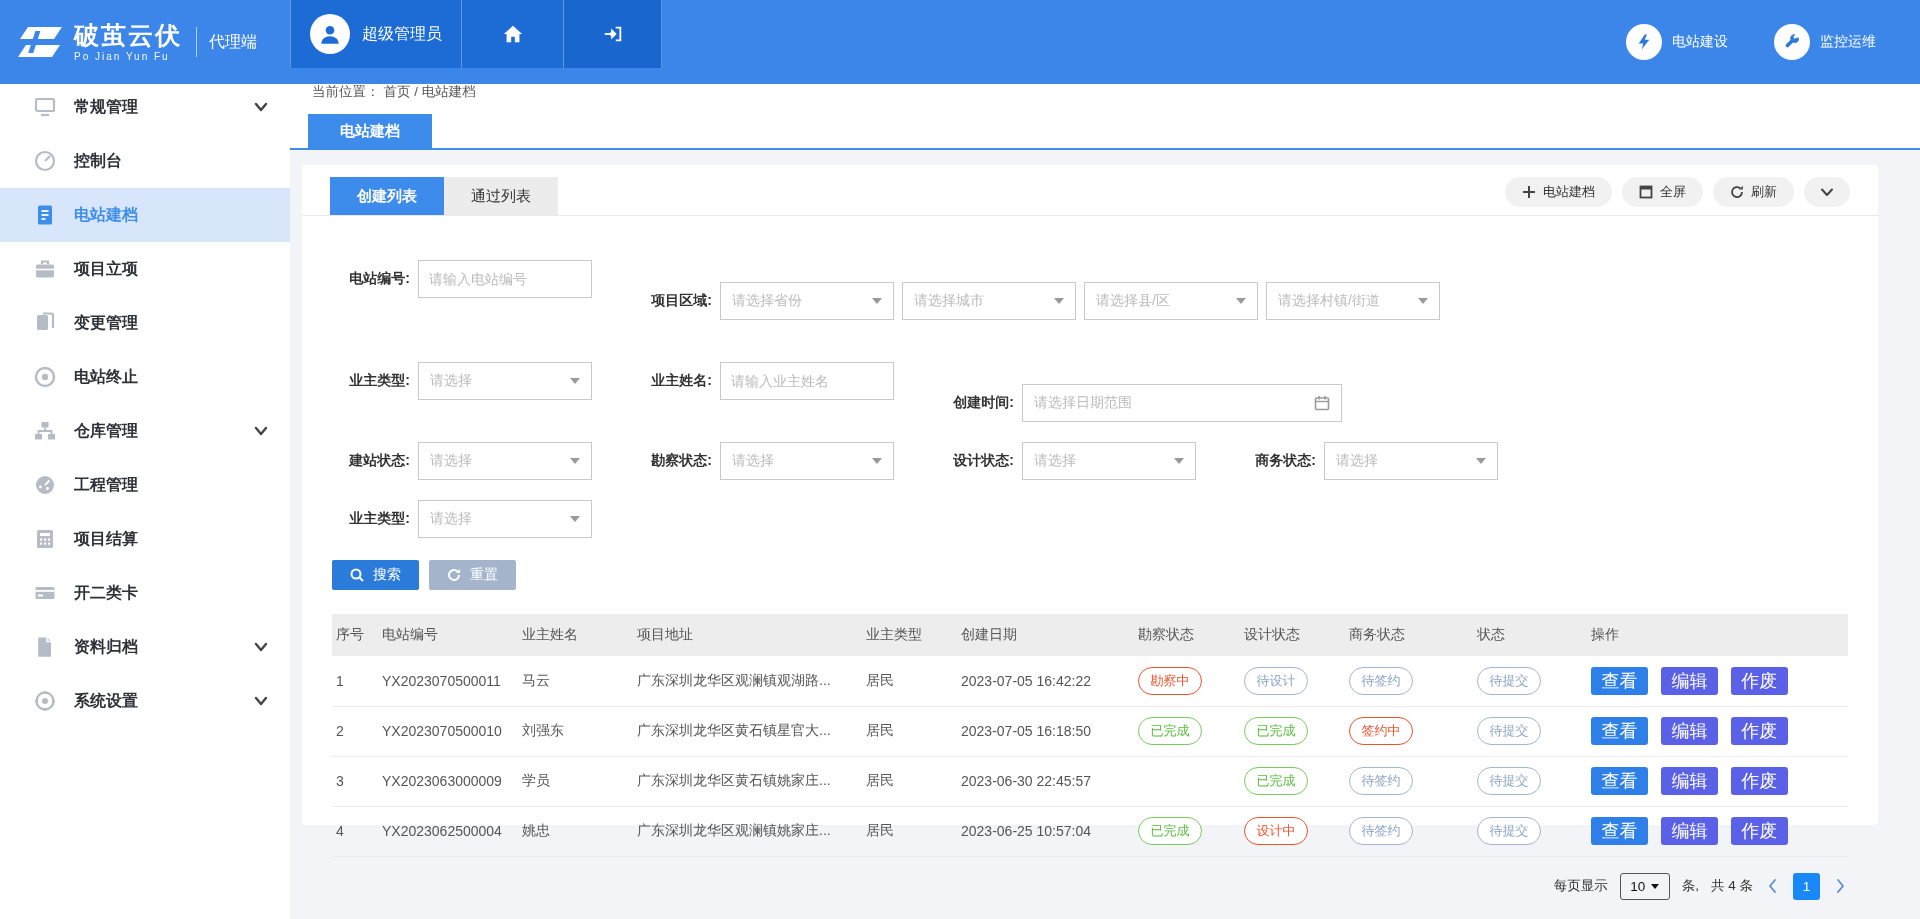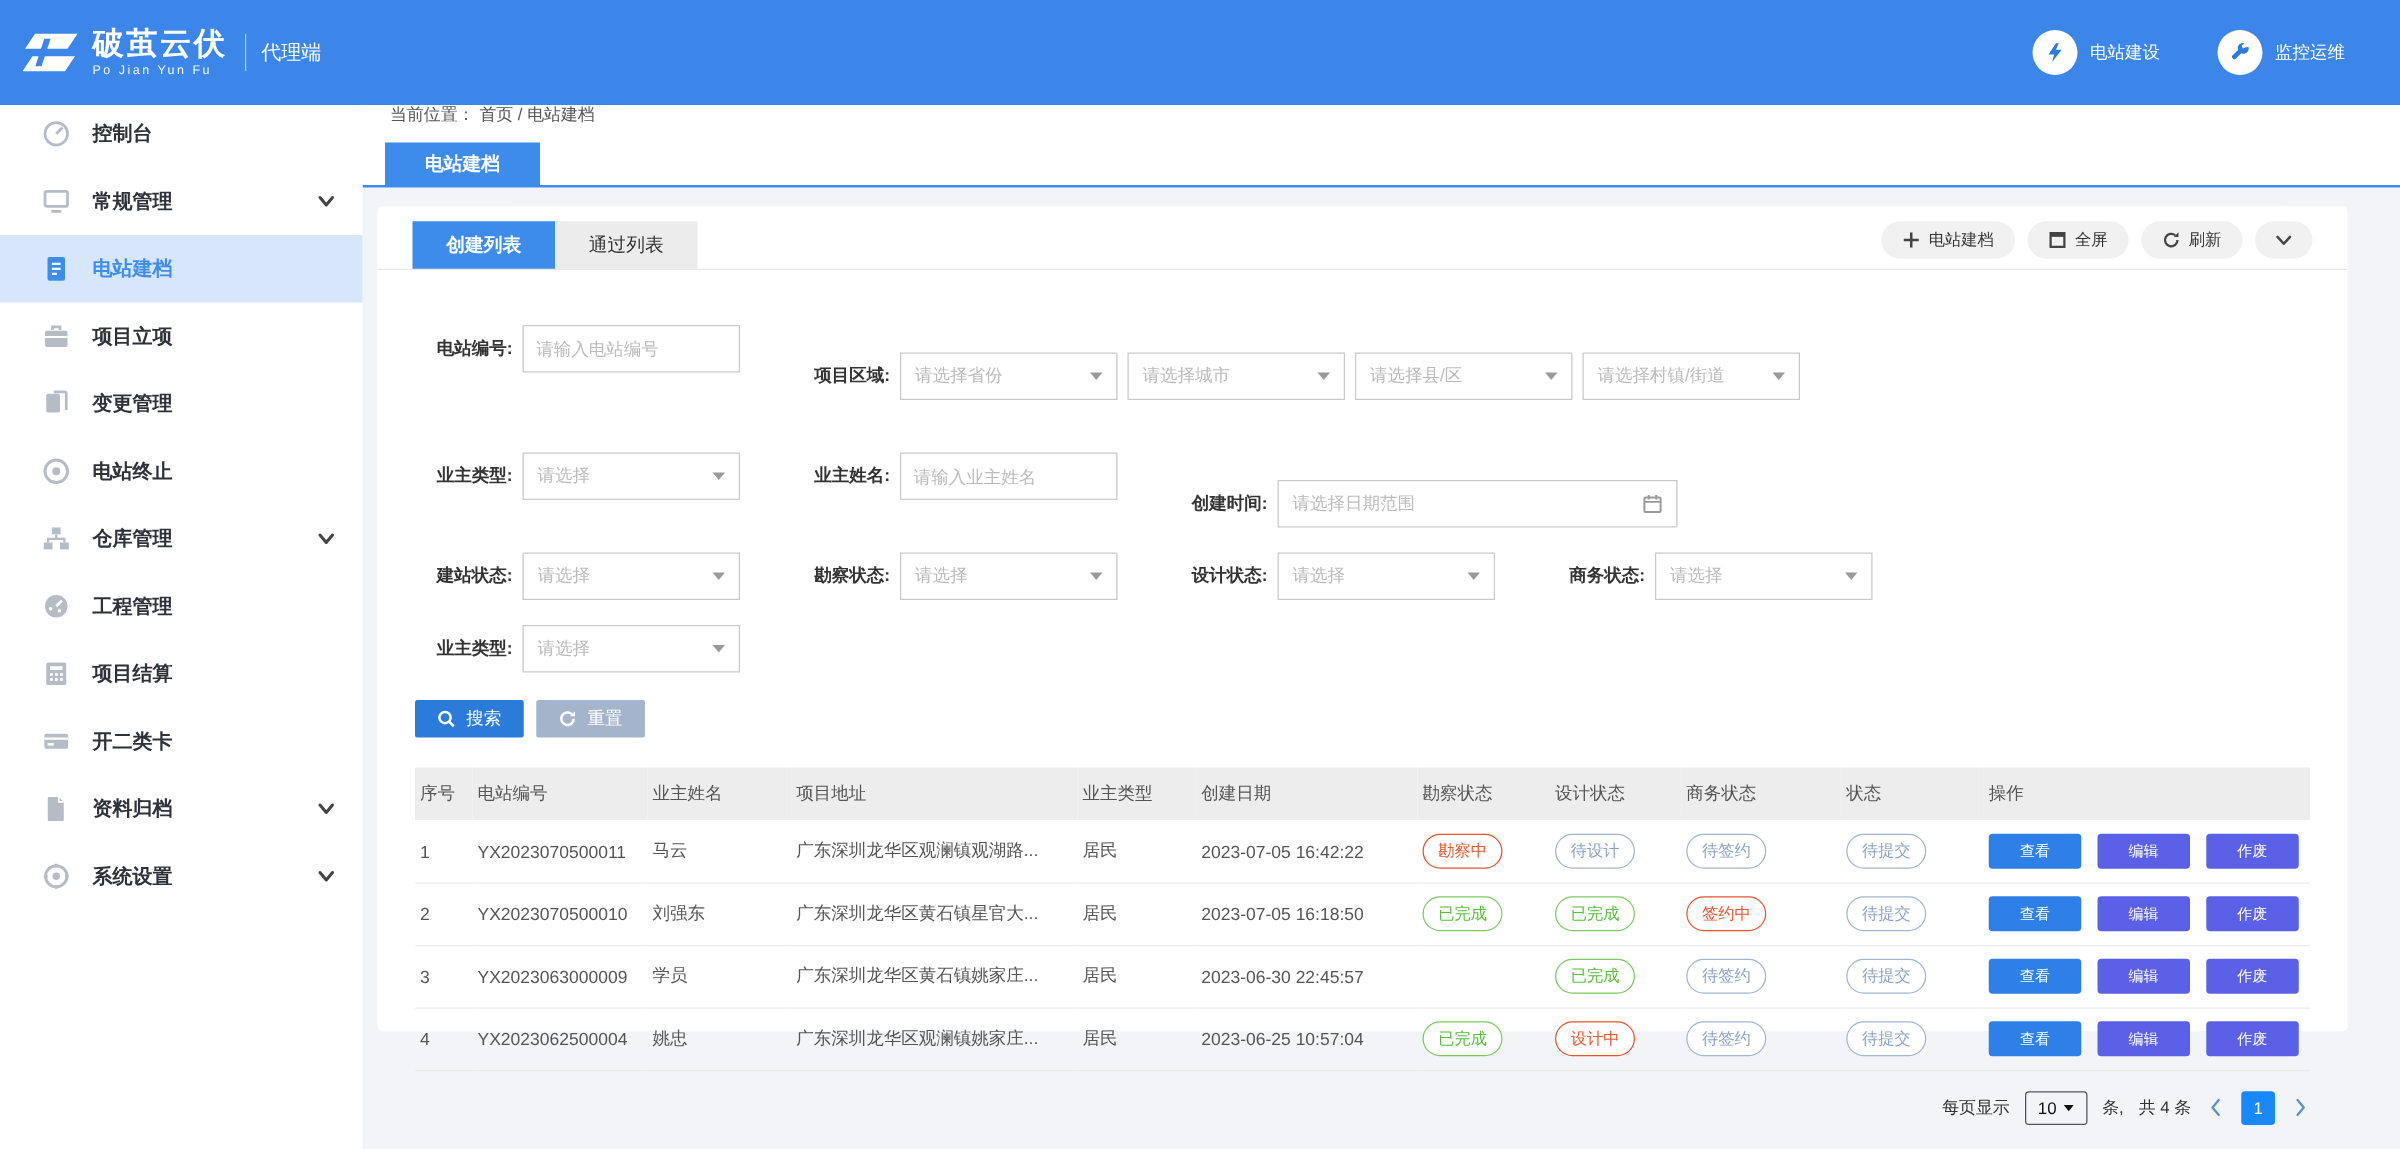--- a/index.html
+++ b/index.html
@@ -83,21 +83,21 @@
   
   .table-wrap { padding:24px 30px 0; }
   table { width:1516px; border-collapse:collapse; table-layout:fixed; }
   th { background:#ededed; height:42px; font-size:14px; color:#555; font-weight:normal; text-align:left; padding:0 4px; }
   td { height:50px; border-bottom:1px solid #ebebeb; font-size:14px; color:#555; padding:0 4px; white-space:nowrap; overflow:hidden; }
   .badge { display:inline-block; min-width:64px; padding:4px 10px; border:1px solid; border-radius:14px; font-size:13px; text-align:center; background:#fff; }
   .bt-orange { color:#e8542c; border-color:#e8542c; }
   .bt-green { color:#58bd3c; border-color:#79cb60; }
   .bt-pending { color:#8ba3c4; border-color:#a3b6d0; }
   .bt-none, .badge:empty { display:none; }
-  .abtn { display:inline-block; width:74px; height:28px; line-height:28px; text-align:center; color:#fff; font-size:12px; border-radius:3px; margin-right:9px; cursor:pointer; }
+  .abtn { display:inline-block; width:57px; height:28px; line-height:28px; text-align:center; color:#fff; font-size:18px; border-radius:3px; margin-right:9px; cursor:pointer; }
   .abtn-view { background:#2e80e8; }
   .abtn-op { background:#5a61e6; }
 
   
   .pagination { display:flex; align-items:center; justify-content:flex-end; padding:16px 30px 0; gap:12px; font-size:13.5px; color:#333; }
   .pp-select { width:50px; height:27px; border:1px solid #555; border-radius:3px; display:flex; align-items:center; justify-content:center; gap:6px; font-size:13.5px; color:#111; cursor:pointer; }
   .pp-caret { width:0; height:0; border-left:4px solid transparent; border-right:4px solid transparent; border-top:5px solid #111; }
   .pg-arrow { width:16px; height:16px; color:#5b8fd0; cursor:pointer; }
   .pg-num { width:27px; height:27px; background:#1989fa; color:#fff; border-radius:3px; display:flex; align-items:center; justify-content:center; font-size:13.5px; cursor:pointer; }
 </style>
@@ -112,20 +112,43 @@
       <rect x="20" y="8" width="5" height="22" fill="#3b86e8" transform="skewX(-18)"></rect>
     </svg>
     <div class="logo-text">
       <div class="logo-title">破茧云伏</div>
       <div class="logo-sub">Po Jian Yun Fu</div>
     </div>
     <div class="logo-divider"></div>
     <div class="portal">代理端</div>
   </div>
 
+  <div class="user-block">
+    <div class="seg seg-user first">
+      <span class="avatar">
+        <svg width="26" height="26" viewBox="0 0 24 24">
+          <circle cx="12" cy="8.5" r="4" fill="#1d6cd6"></circle>
+          <path d="M4 21c0-4.4 3.6-7 8-7s8 2.6 8 7z" fill="#1d6cd6"></path>
+        </svg>
+      </span>
+      <span class="user-name">超级管理员</span>
+    </div>
+    <div class="seg seg-home">
+      <svg width="22" height="22" viewBox="0 0 24 24">
+        <path d="M12 3l10 9h-3v9h-5v-6h-4v6H5v-9H2z" fill="#ffffff"></path>
+      </svg>
+    </div>
+    <div class="seg seg-exit">
+      <svg width="22" height="22" viewBox="0 0 24 24">
+        <path d="M3 11h10v2H3z" fill="#ffffff"></path>
+        <path d="M10 6l6 6-6 6v-4H9v-4h1z" fill="#ffffff"></path>
+        <path d="M15 4h6v16h-6v-2h4V6h-4z" fill="#ffffff"></path>
+      </svg>
+    </div>
+  </div>
 
   <div class="hnav">
     <div class="hnav-item">
       <span class="hnav-circle">
         <svg width="18" height="18" viewBox="0 0 24 24">
             <polygon points="13,2 5,14 11,14 9,22 19,9 13,9 16,2" fill="#2b7bdb"></polygon>
           </svg>
       </span>
       <span class="hnav-label">电站建设</span>
     </div>
@@ -137,35 +160,35 @@
       </span>
       <span class="hnav-label">监控运维</span>
     </div>
   </div>
 </div>
 
 <div class="sidebar">
 
   <div class="side-item">
     <svg class="s-icon" viewBox="0 0 22 22">
-      <circle cx="11" cy="11" r="9" fill="none" stroke="currentColor" stroke-width="2.2"></circle>
-      <line x1="11" y1="11" x2="16" y2="6" stroke="currentColor" stroke-width="2.2"></line>
-    </svg>
-    <span class="side-label">控制台</span>
-  </div>
-
-  <div class="side-item">
-    <svg class="s-icon" viewBox="0 0 22 22">
       <rect x="2" y="3" width="18" height="12" rx="1.5" fill="none" stroke="currentColor" stroke-width="2.2"></rect>
       <line x1="7" y1="19" x2="15" y2="19" stroke="currentColor" stroke-width="2.2"></line>
     </svg>
     <span class="side-label">常规管理</span>
     <svg class="side-chevron" viewBox="0 0 14 14">
       <polyline points="2,4 7,10 12,4" fill="none" stroke="currentColor" stroke-width="2.4" stroke-linecap="round" stroke-linejoin="round"></polyline>
     </svg>
+  </div>
+
+  <div class="side-item">
+    <svg class="s-icon" viewBox="0 0 22 22">
+      <circle cx="11" cy="11" r="9" fill="none" stroke="currentColor" stroke-width="2.2"></circle>
+      <line x1="11" y1="11" x2="16" y2="6" stroke="currentColor" stroke-width="2.2"></line>
+    </svg>
+    <span class="side-label">控制台</span>
   </div>
 
   <div class="side-item active">
     <svg class="s-icon" viewBox="0 0 22 22">
       <rect x="4" y="1.5" width="14" height="19" rx="1.5" fill="currentColor"></rect>
       <line x1="7.5" y1="7" x2="14.5" y2="7" stroke="#ffffff" stroke-width="1.8"></line>
       <line x1="7.5" y1="11" x2="14.5" y2="11" stroke="#ffffff" stroke-width="1.8"></line>
       <line x1="7.5" y1="15" x2="11.5" y2="15" stroke="#ffffff" stroke-width="1.8"></line>
     </svg>
     <span class="side-label">电站建档</span>

